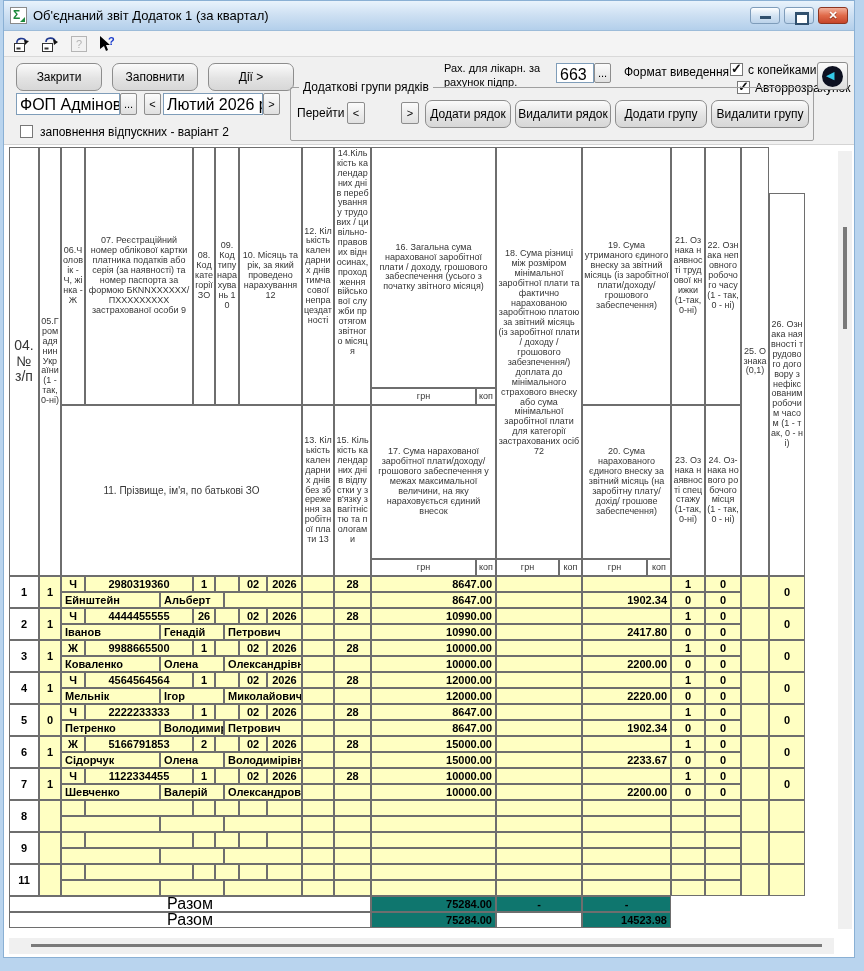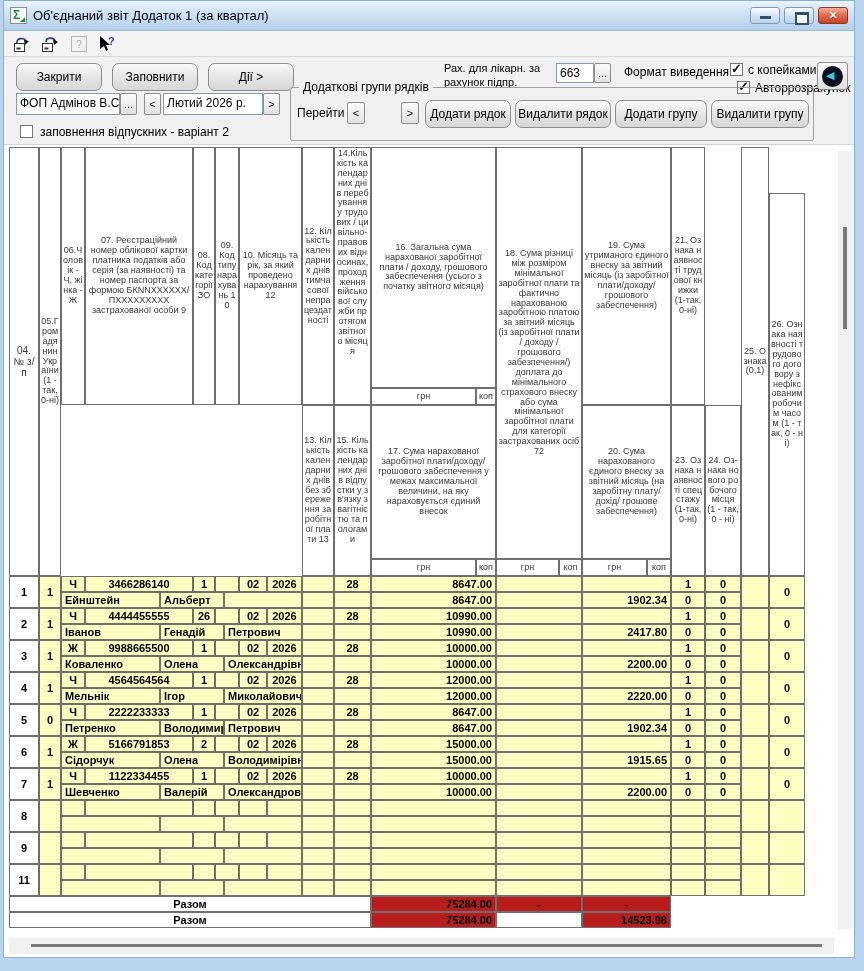--- a/index.html
+++ b/index.html
@@ -22,49 +22,49 @@
   .wbtn.close::before { content:"✕"; position:absolute; width:100%; text-align:center; top:1px; color:#fff; font-size:11px; font-weight:bold; text-shadow:0 1px 1px #7a2614; }
 
   
   .toolbar { height:26px; background:#f4f4f4; border-bottom:1px solid #d9d9d9; display:flex; align-items:center; padding-left:8px; gap:6px; }
   .tbicon { width:22px; height:20px; display:flex; align-items:center; justify-content:center; }
 
   
   .panel { height:88px; background:#f0f0f0; position:relative; border-bottom:1px solid #d4d4d4; font-size:11px; }
   .btn { position:absolute; height:28px; background:linear-gradient(#fbfbfb,#e3e3e3 55%,#d7d7d7); border:1px solid #8d8d8d; border-radius:7px; font-size:12px; font-family:inherit; color:#000; line-height:21px; }
   .sbtn { position:absolute; background:linear-gradient(#fbfbfb,#e0e0e0); border:1px solid #8d8d8d; border-radius:2px; font-size:11px; text-align:center; }
-  .field { position:absolute; background:#fff; border:1px solid #7f9db9; font-size:12px; padding:2px 3px; white-space:nowrap; overflow:hidden; }
+  .field { position:absolute; background:#fff; border:1px solid #7f9db9; font-size:16px; padding:2px 3px; white-space:nowrap; overflow:hidden; }
   .plabel { position:absolute; color:#000; }
   .cb { position:absolute; width:13px; height:13px; background:#fff; border:1px solid #777; }
   .cb.checked::before { content:"✓"; position:absolute; left:0px; top:-3px; font-size:13px; font-weight:bold; color:#111; }
   .groupbox { position:absolute; left:286px; top:30px; width:524px; height:54px; border:1px solid #a0a0a0; border-radius:2px; }
   .legend { position:absolute; top:-8px; left:8px; background:#f0f0f0; padding:0 4px; font-size:12px; }
   .circlebtn { position:absolute; left:813px; top:5px; width:31px; height:28px; border:1px solid #8d8d8d; border-radius:3px; background:linear-gradient(#fbfbfb,#dedede); }
   .circlebtn .disc { position:absolute; left:4px; top:3px; width:21px; height:21px; border-radius:50%; background:#0d1020; }
   .circlebtn .disc::before { content:"◀"; position:absolute; left:4px; top:3px; font-size:11px; color:#35c9e8; }
 
   
   .tablewrap { position:absolute; left:5px; top:146px; }
   .tcols { display:grid; grid-template-columns:30px 22px 24px 75px 33px 22px 9px 15px 28px 35px 32px 37px 105px 20px 63px 23px 65px 24px 34px 36px 28px 36px; }
   .hgrid { grid-template-rows:241px 17px 154px 17px; }
   .rgrid { grid-template-rows:16px 16px; }
   .tot { grid-template-rows:16px; }
   .c { border:1px solid #6e6e6e; background:#fff; display:flex; align-items:center; justify-content:center; overflow:hidden; }
   .hc { font-size:9px; line-height:1.1; color:#363636; text-align:center; padding:1px; }
   .hc.brk { word-break:break-all; }
   .hc.topal { align-items:flex-start; }
-  .hc.num4 { font-size:10px; }
+  .hc.num4 { font-size:14px; }
   .y { background:#ffffc2; }
   .w { background:#fff; }
-  .mint { background:#b91c1c; }
+  .mint { background:#0f766e; }
   .d { font-size:11px; font-weight:bold; color:#000; }
   .ctr { justify-content:center; }
   .amt { justify-content:flex-end; padding-right:3px; }
   .name { justify-content:flex-start; padding-left:3px; white-space:nowrap; }
-  .totlab { font-size:11px; font-weight:bold; }
+  .totlab { font-size:16px; font-weight:normal; }
 
   
   .vscroll { position:absolute; right:2px; top:150px; width:14px; height:778px; background:#f0f0f0; }
   .vthumb { position:absolute; left:5px; top:76px; width:4px; height:102px; background:#7a7a7a; }
   .hscroll { position:absolute; left:5px; right:20px; bottom:3px; height:16px; background:#f0f0f0; }
   .hthumb { position:absolute; left:22px; right:12px; top:6px; height:3px; background:#7a7a7a; }
 </style>
 </head>
 <body>
 
@@ -162,43 +162,45 @@
       <div class="c hc brk" style="grid-area:1/7/3/9;">09. Код типу нарахувань 10</div>
       <div class="c hc" style="grid-area:1/9/3/11;">10. Місяць та рік, за який проведено нарахування 12</div>
       <div class="c hc brk" style="grid-area:1/11/3/12;">12. Кількість календарних днів тимчасової непрацездатності</div>
       <div class="c hc brk topal" style="grid-area:1/12/3/13;">14.Кількість календарних днів перебування у трудових / цивільно-правових відносинах, проходження військової служби протягом звітного місяця</div>
       <div class="c hc" style="grid-area:1/13/2/15; padding:0 6px;">16. Загальна сума нарахованої заробітної плати / доходу, грошового забеспечення (усього з початку звітного місяця)</div>
       <div class="c hc" style="grid-area:2/13/3/14;">грн</div>
       <div class="c hc" style="grid-area:2/14/3/15;">коп</div>
       <div class="c hc" style="grid-area:1/15/4/17;">18. Сума різниці між розміром мінімальної заробітної плати та фактично нарахованою заробітною платою за звітний місяць (із заробітної плати / доходу / грошового забезпечення/) доплата до мінімального страхового внеску або сума мінімальної заробітної плати для категорії застрахованих осіб 72</div>
       <div class="c hc" style="grid-area:1/17/3/19;">19. Сума утриманого єдиного внеску за звітний місяць (із заробітної плати/доходу/ грошового забеспечення)</div>
       <div class="c hc brk" style="grid-area:1/19/3/20;">21. Ознака наявності трудової книжки (1-так, 0-ні)</div>
+      <div class="c hc brk" style="grid-area:1/20/3/21;">22. Ознака неповного робочого часу (1 - так, 0 - ні)</div>
       <div class="c hc brk" style="grid-area:1/21/5/22;">25. Ознака (0,1)</div>
       <div class="c hc brk" style="grid-area:1/22/5/23;margin-top:46px;">26. Ознака наявності трудового договору з нефіксованим робочим часом (1 - так, 0 - ні)</div>
 
+      <div class="c hc" style="grid-area:3/3/5/11; font-size:10px;">11. Прізвище, ім'я, по батькові ЗО</div>
       <div class="c hc brk" style="grid-area:3/11/5/12;">13. Кількість календарних днів без збереження заробітної плати 13</div>
       <div class="c hc brk" style="grid-area:3/12/5/13;">15. Кількість календарних днів відпустки у зв'язку з вагітністю та пологами</div>
       <div class="c hc" style="grid-area:3/13/4/15; padding:0 5px;">17. Сума нарахованої заробітної плати/доходу/ грошового забеспечення у межах максимальної величини, на яку нараховується єдиний внесок</div>
       <div class="c hc" style="grid-area:4/13/5/14;">грн</div>
       <div class="c hc" style="grid-area:4/14/5/15;">коп</div>
       <div class="c hc" style="grid-area:4/15/5/16;">грн</div>
       <div class="c hc" style="grid-area:4/16/5/17;">коп</div>
       <div class="c hc" style="grid-area:3/17/4/19;">20. Сума нарахованого єдиного внеску за звітний місяць (на заробітну плату/дохід/ грошове забеспечення)</div>
       <div class="c hc" style="grid-area:4/17/5/18;">грн</div>
       <div class="c hc" style="grid-area:4/18/5/19;">коп</div>
       <div class="c hc brk" style="grid-area:3/19/5/20;text-align:center;">23. Ознака наявності спецстажу (1-так, 0-ні)</div>
       <div class="c hc brk" style="grid-area:3/20/5/21;">24. Оз-нака нового робочого місця (1 - так, 0 - ні)</div>
     </div>
 
     <div id="rows-host">
         <div class="tcols rgrid">
     <div class="c w d ctr" style="grid-area:1/1/3/2;">1</div>
     <div class="c y d ctr" style="grid-area:1/2/3/3;">1</div>
     <div class="c y d ctr" style="grid-area:1/3/2/4;">Ч</div>
-    <div class="c y d ctr" style="grid-area:1/4/2/6;">3466286140</div>
+    <div class="c y d ctr" style="grid-area:1/4/2/6;">2980319360</div>
     <div class="c y d ctr" style="grid-area:1/6/2/7;">1</div>
     <div class="c y d ctr" style="grid-area:1/7/2/9;"></div>
     <div class="c y d ctr" style="grid-area:1/9/2/10;">02</div>
     <div class="c y d ctr" style="grid-area:1/10/2/11;">2026</div>
     <div class="c y d ctr" style="grid-area:1/11/2/12;"></div>
     <div class="c y d ctr" style="grid-area:1/12/2/13;">28</div>
     <div class="c y d amt" style="grid-area:1/13/2/15;">8647.00</div>
     <div class="c y d amt" style="grid-area:1/15/2/17;"></div>
     <div class="c y d amt" style="grid-area:1/17/2/19;"></div>
     <div class="c y d ctr" style="grid-area:1/19/2/20;">1</div>
@@ -350,21 +352,21 @@
     <div class="c y d ctr" style="grid-area:1/20/2/21;">0</div>
     <div class="c y d ctr" style="grid-area:1/21/3/22;"></div>
     <div class="c y d ctr" style="grid-area:1/22/3/23;">0</div>
     <div class="c y d name" style="grid-area:2/3/3/5;">Сідорчук</div>
     <div class="c y d name" style="grid-area:2/5/3/8;">Олена</div>
     <div class="c y d name" style="grid-area:2/8/3/11;">Володимірівна</div>
     <div class="c y d ctr" style="grid-area:2/11/3/12;"></div>
     <div class="c y d ctr" style="grid-area:2/12/3/13;"></div>
     <div class="c y d amt" style="grid-area:2/13/3/15;">15000.00</div>
     <div class="c y d amt" style="grid-area:2/15/3/17;"></div>
-    <div class="c y d amt" style="grid-area:2/17/3/19;">1915.65</div>
+    <div class="c y d amt" style="grid-area:2/17/3/19;">2233.67</div>
     <div class="c y d ctr" style="grid-area:2/19/3/20;">0</div>
     <div class="c y d ctr" style="grid-area:2/20/3/21;">0</div>
   </div>
         <div class="tcols rgrid">
     <div class="c w d ctr" style="grid-area:1/1/3/2;">7</div>
     <div class="c y d ctr" style="grid-area:1/2/3/3;">1</div>
     <div class="c y d ctr" style="grid-area:1/3/2/4;">Ч</div>
     <div class="c y d ctr" style="grid-area:1/4/2/6;">1122334455</div>
     <div class="c y d ctr" style="grid-area:1/6/2/7;">1</div>
     <div class="c y d ctr" style="grid-area:1/7/2/9;"></div>

